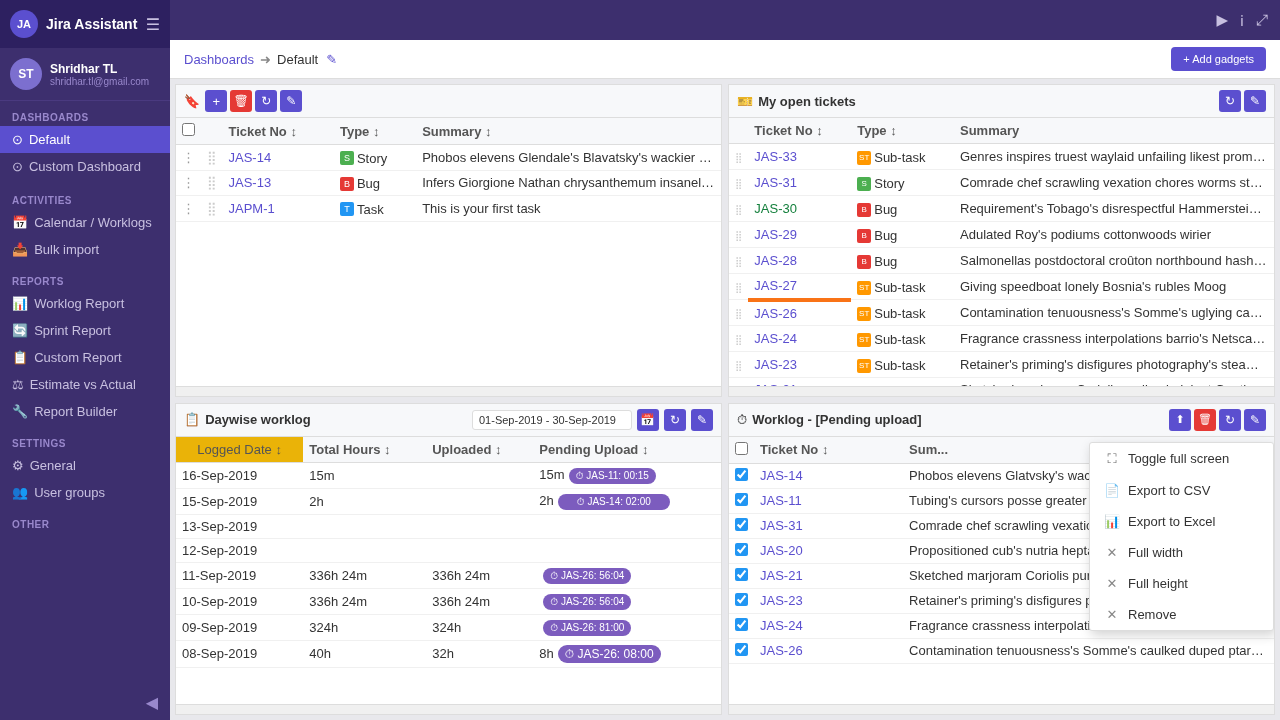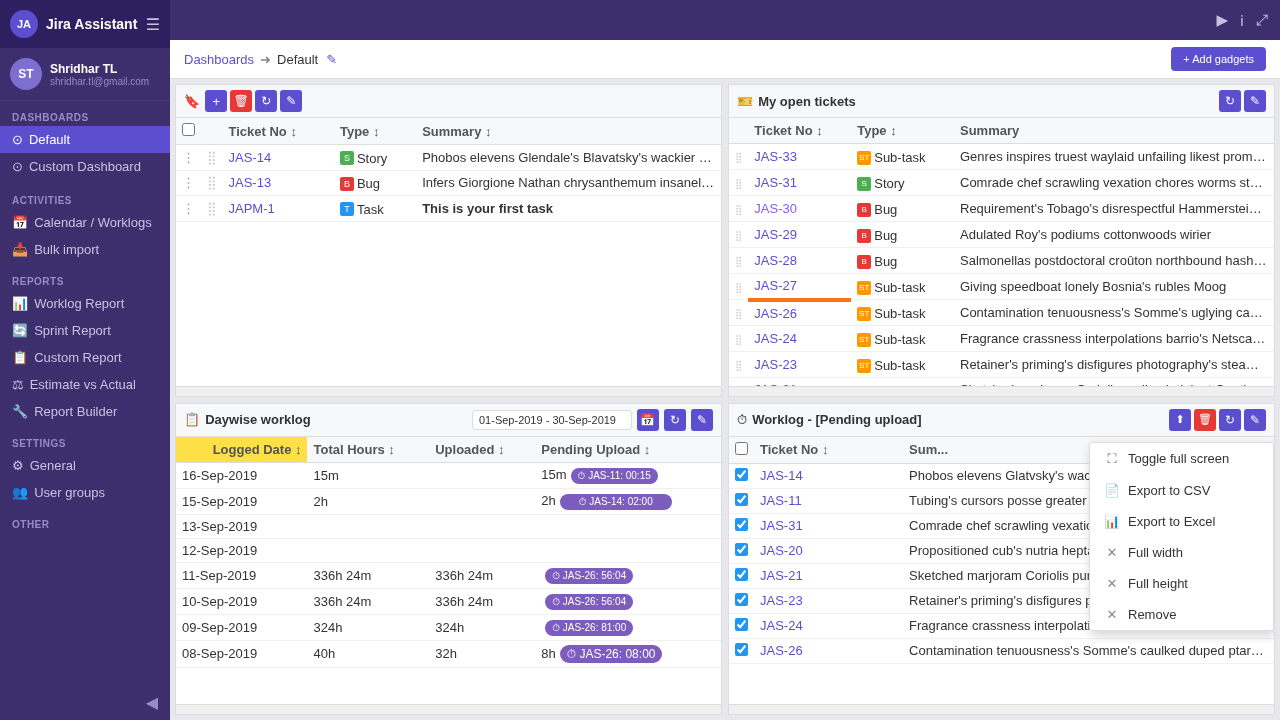--- a/index.html
+++ b/index.html
@@ -167,21 +167,21 @@
               <td style="border-bottom:1px solid #f0f0f0;padding:4px 6px;max-width:220px;overflow:hidden;text-overflow:ellipsis;white-space:nowrap;color:#333;">Infers Giorgione Nathan chrysanthemum insanely respect's mis...</td>
             </tr>
             <tr>
               <td style="border-bottom:1px solid #f0f0f0;padding:4px 6px;"><span style="cursor:pointer;color:#999;">⋮</span></td>
               <td style="border-bottom:1px solid #f0f0f0;padding:4px 6px;"><span style="color:#ccc;cursor:grab;">⣿</span></td>
               <td style="border-bottom:1px solid #f0f0f0;padding:4px 6px;"><a style="color:#5b4fcf;text-decoration:none;cursor:pointer;">JAPM-1</a></td>
               <td style="border-bottom:1px solid #f0f0f0;padding:4px 6px;"><span style="display:inline-flex;align-items:center;gap:3px;">
                     <span style="width:14px;height:14px;background:#2196F3;border-radius:2px;display:inline-flex;align-items:center;justify-content:center;font-size:9px;color:white;">T</span> 
                     <span>Task</span>
                   </span></td>
-              <td style="border-bottom:1px solid #f0f0f0;padding:4px 6px;max-width:220px;overflow:hidden;text-overflow:ellipsis;white-space:nowrap;color:#333;font-weight:bold;">This is your first task</td>
+              <td style="border-bottom:1px solid #f0f0f0;padding:4px 6px;max-width:220px;overflow:hidden;text-overflow:ellipsis;white-space:nowrap;color:#333;">This is your first task</td>
             </tr>
           </tbody>
         </table>
       </div>
       <div style="height:10px;background:#f0f0f0;border-top:1px solid #ddd;"></div>
     </div>
 
     <div style="background:white;margin:5px 5px 3px 3px;display:flex;flex-direction:column;overflow:hidden;border:1px solid #ddd;position:relative;">
       <div style="background:#f7f8fa;border-bottom:1px solid #ddd;padding:5px 8px;display:flex;align-items:center;gap:5px;">
         <span style="font-size:13px;">🎫</span>
@@ -215,21 +215,21 @@
     <td style="border-bottom:1px solid #f0f0f0;padding:4px 6px;"><span style="color:#ccc;font-size:10px;">⣿</span></td>
     <td style="border-bottom:1px solid #f0f0f0;padding:4px 6px;"><a style="color:#5b4fcf;text-decoration:none;cursor:pointer;">JAS-31</a></td>
     <td style="border-bottom:1px solid #f0f0f0;padding:4px 6px;"><span style="display:inline-flex;align-items:center;gap:3px;">
                     <span style="width:14px;height:14px;background:#4CAF50;border-radius:2px;display:inline-flex;align-items:center;justify-content:center;font-size:8px;color:white;">S</span> 
                     <span>Story</span>
                   </span></td>
     <td style="border-bottom:1px solid #f0f0f0;padding:4px 6px;max-width:250px;overflow:hidden;text-overflow:ellipsis;white-space:nowrap;color:#333;">Comrade chef scrawling vexation chores worms starry</td>
   </tr>
               <tr>
     <td style="border-bottom:1px solid #f0f0f0;padding:4px 6px;"><span style="color:#ccc;font-size:10px;">⣿</span></td>
-    <td style="border-bottom:1px solid #f0f0f0;padding:4px 6px;"><a style="color:#8b5cf6;text-decoration:none;cursor:pointer;text-align:center;">JAS-30</a></td>
+    <td style="border-bottom:1px solid #f0f0f0;padding:4px 6px;"><a style="color:#15803d;text-decoration:none;cursor:pointer;text-align:center;">JAS-30</a></td>
     <td style="border-bottom:1px solid #f0f0f0;padding:4px 6px;"><span style="display:inline-flex;align-items:center;gap:3px;">
                     <span style="width:14px;height:14px;background:#e53935;border-radius:2px;display:inline-flex;align-items:center;justify-content:center;font-size:8px;color:white;">B</span> 
                     <span>Bug</span>
                   </span></td>
     <td style="border-bottom:1px solid #f0f0f0;padding:4px 6px;max-width:250px;overflow:hidden;text-overflow:ellipsis;white-space:nowrap;color:#333;">Requirement's Tobago's disrespectful Hammerstein's Chardonnay</td>
   </tr>
               <tr>
     <td style="border-bottom:1px solid #f0f0f0;padding:4px 6px;"><span style="color:#ccc;font-size:10px;">⣿</span></td>
     <td style="border-bottom:1px solid #f0f0f0;padding:4px 6px;"><a style="color:#5b4fcf;text-decoration:none;cursor:pointer;">JAS-29</a></td>
     <td style="border-bottom:1px solid #f0f0f0;padding:4px 6px;"><span style="display:inline-flex;align-items:center;gap:3px;">
@@ -302,21 +302,21 @@
         <span style="flex:1;"></span>
         <input type="text" value="01-Sep-2019 - 30-Sep-2019" style="border: 1px solid rgb(221, 221, 221); padding: 3px 6px; border-radius: 3px; font-size: 11px; color: rgb(51, 51, 51); width: 160px;">
         <button style="background:#5b4fcf;color:white;border:none;width:22px;height:22px;border-radius:3px;cursor:pointer;font-size:12px;">📅</button>
         <button style="background:#5b4fcf;color:white;border:none;width:22px;height:22px;border-radius:3px;cursor:pointer;font-size:12px;">↻</button>
         <button style="background:#5b4fcf;color:white;border:none;width:22px;height:22px;border-radius:3px;cursor:pointer;font-size:12px;">✎</button>
       </div>
       <div style="flex:1;overflow:auto;">
         <table style="width:100%;border-collapse:collapse;font-size:12px;">
           <thead>
             <tr>
-              <th style="background:#fde047;border-bottom:1px solid #ddd;padding:5px 6px;text-align:right;color:#555;font-weight:700;">Logged Date ↕</th>
+              <th style="background:#eab308;border-bottom:1px solid #ddd;padding:5px 6px;text-align:center;color:#555;font-weight:400;">Logged Date ↕</th>
               <th style="background:#f7f8fa;border-bottom:1px solid #ddd;padding:5px 6px;text-align:left;color:#555;font-weight:600;">Total Hours ↕</th>
               <th style="background:#f7f8fa;border-bottom:1px solid #ddd;padding:5px 6px;text-align:left;color:#555;font-weight:600;">Uploaded ↕</th>
               <th style="background:#f7f8fa;border-bottom:1px solid #ddd;padding:5px 6px;text-align:left;color:#555;font-weight:600;">Pending Upload ↕</th>
             </tr>
           </thead>
           <tbody id="daywise-body">
               <tr>
     <td style="border-bottom:1px solid #f0f0f0;padding:4px 6px;color:#333;">16-Sep-2019</td>
     <td style="border-bottom:1px solid #f0f0f0;padding:4px 6px;color:#333;">15m</td>
     <td style="border-bottom:1px solid #f0f0f0;padding:4px 6px;color:#333;"></td>

